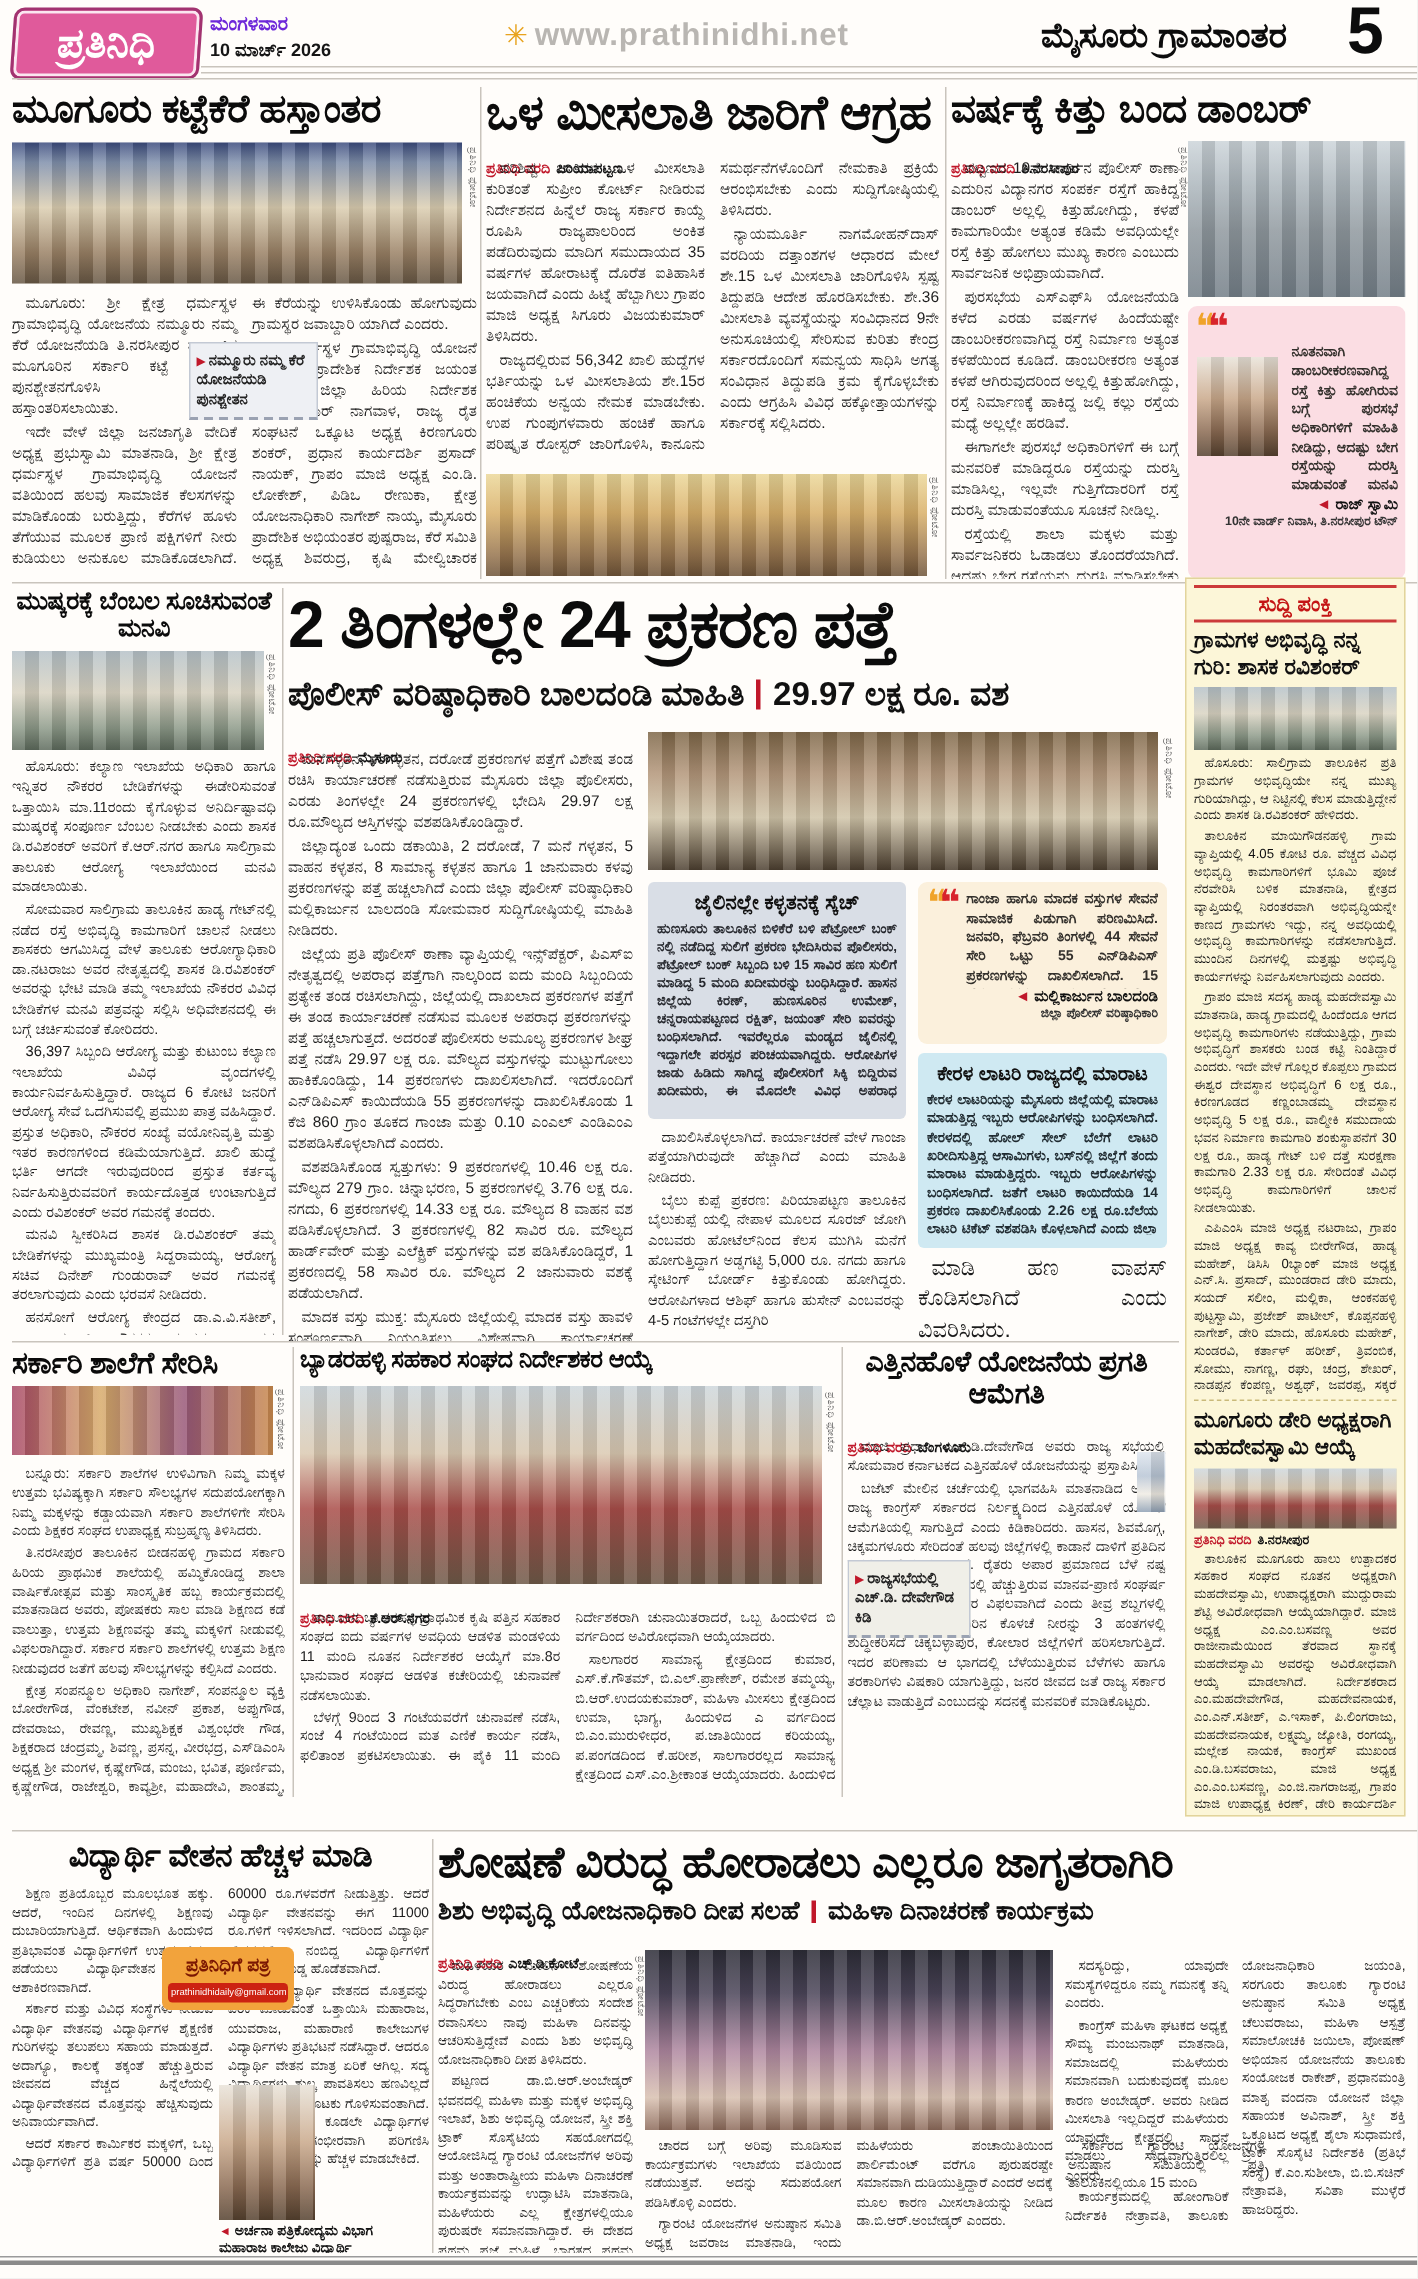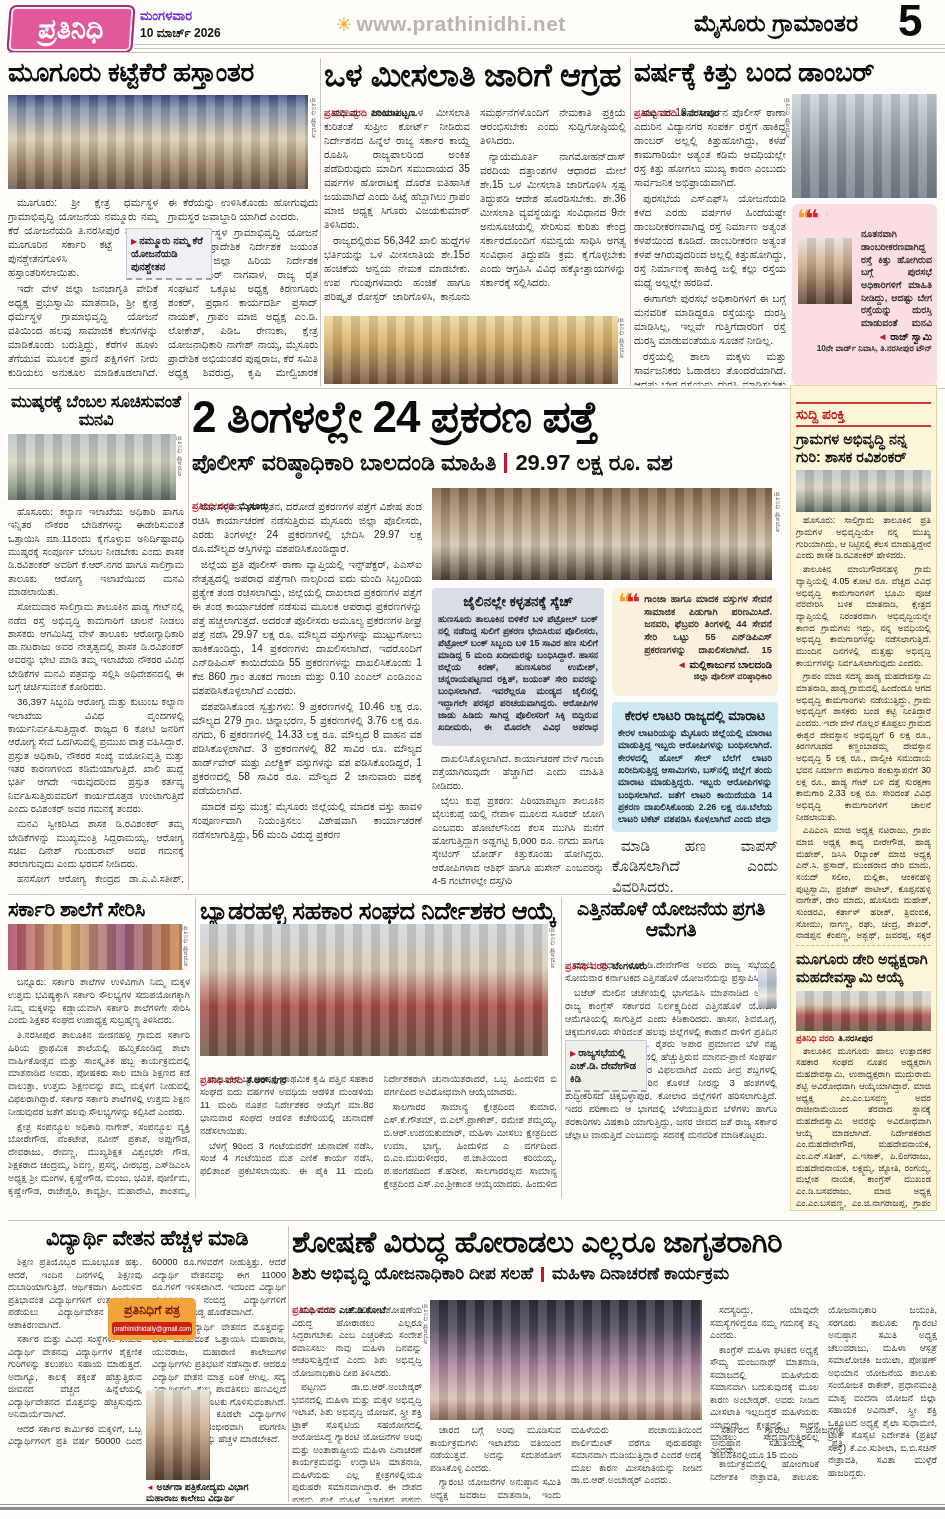--- a/index.html
+++ b/index.html
@@ -54,22 +54,22 @@
   .qrole{font-size:8.3px;font-weight:bold;text-align:right;color:#333;}
   .graybox{background:#d9dee6;border-radius:4px;padding:6px 6px;}
   .graybox .bt{font-size:13.5px;font-weight:800;text-align:center;margin-bottom:3px;}
   .graybox .bx{font-size:9px;line-height:1.34;text-align:justify;font-weight:bold;color:#26282e;}
   .bluebox{background:#cfe9f2;border-radius:4px;padding:6px 6px;}
   .bluebox .bt{font-size:13px;font-weight:800;text-align:center;margin-bottom:3px;}
   .bluebox .bx{font-size:9.2px;line-height:1.34;text-align:justify;font-weight:bold;color:#1f2a30;}
   
   .newscol{left:790px;top:385px;width:147px;height:826px;background:#fcf6d8;border:1px solid #e2d49c;
            padding:4px 5px;box-sizing:border-box;overflow:hidden;}
-  .nc-title{color:#c41414;font-size:14px;font-weight:800;
-            border-top:2px solid #cc3a3a;border-bottom:2px solid #cc3a3a;padding:2px 0;margin-bottom:4px;margin-top:12px;}
+  .nc-title{color:#c41414;font-size:14px;font-weight:800;text-align:center;
+            border-top:2px solid #cc3a3a;border-bottom:2px solid #cc3a3a;padding:2px 0;margin-bottom:4px;}
   .nc-h{font-size:14.5px;font-weight:800;line-height:1.22;margin:2px 0 4px;}
   .nc-body{font-size:8.8px;line-height:1.33;text-align:justify;}
   .nc-body p{margin:0 0 2px;text-indent:7px;}
   
   .letterbox{position:absolute;background:#f2a33c;border-radius:5px;padding:5px 4px;text-align:center;}
   .letterbox .lt{color:#7a1602;font-size:12.5px;font-weight:800;line-height:1.2;}
   .letterbox .em{background:#cc2212;color:#fff;font-size:6.3px;border-radius:3px;padding:3px 2px;margin-top:4px;}
   .subhead{display:flex;align-items:center;font-weight:800;}
   .subhead .sep{width:3px;height:20px;background:#c0182a;margin:0 8px;}
   .bottom-rule{position:absolute;left:0;top:1504px;width:945px;height:6px;
@@ -157,20 +157,21 @@
   <div class="art" style="left:192px;top:392px;width:594px;height:502px">
     <div class="hl" style="font-size:44px;letter-spacing:-1px">2 ತಿಂಗಳಲ್ಲೇ 24 ಪ್ರಕರಣ ಪತ್ತೆ</div>
     <div class="subhead" style="position:absolute;left:0;top:58px;font-size:22px">
       <span>ಪೊಲೀಸ್ ವರಿಷ್ಠಾಧಿಕಾರಿ ಬಾಲದಂಡಿ ಮಾಹಿತಿ</span>
       <span class="sep"></span>
       <span>29.97 ಲಕ್ಷ ರೂ. ವಶ</span>
     </div>
     <div class="byline" style="position:absolute;left:0;top:94px"><span class="rl">ಪ್ರತಿನಿಧಿ ವರದಿ</span><span>ಮೈಸೂರು</span></div>
     <div class="body" style="position:absolute;left:0;top:108px;width:230px;height:394px">
         <p>ಮನೆಗಳ್ಳತನ, ಸರಗಳ್ಳತನ, ದರೋಡೆ ಪ್ರಕರಣಗಳ ಪತ್ತೆಗೆ ವಿಶೇಷ ತಂಡ ರಚಿಸಿ ಕಾರ್ಯಾಚರಣೆ ನಡೆಸುತ್ತಿರುವ ಮೈಸೂರು ಜಿಲ್ಲಾ ಪೊಲೀಸರು, ಎರಡು ತಿಂಗಳಲ್ಲೇ 24 ಪ್ರಕರಣಗಳಲ್ಲಿ ಭೇದಿಸಿ 29.97 ಲಕ್ಷ ರೂ.ಮೌಲ್ಯದ ಆಸ್ತಿಗಳನ್ನು ವಶಪಡಿಸಿಕೊಂಡಿದ್ದಾರೆ.</p>
+        <p>ಜಿಲ್ಲಾದ್ಯಂತ ಒಂದು ಡಕಾಯಿತಿ, 2 ದರೋಡೆ, 7 ಮನೆ ಗಳ್ಳತನ, 5 ವಾಹನ ಕಳ್ಳತನ, 8 ಸಾಮಾನ್ಯ ಕಳ್ಳತನ ಹಾಗೂ 1 ಜಾನುವಾರು ಕಳವು ಪ್ರಕರಣಗಳನ್ನು ಪತ್ತೆ ಹಚ್ಚಲಾಗಿದೆ ಎಂದು ಜಿಲ್ಲಾ ಪೊಲೀಸ್ ವರಿಷ್ಠಾಧಿಕಾರಿ ಮಲ್ಲಿಕಾರ್ಜುನ ಬಾಲದಂಡಿ ಸೋಮವಾರ ಸುದ್ದಿಗೋಷ್ಠಿಯಲ್ಲಿ ಮಾಹಿತಿ ನೀಡಿದರು.</p>
         <p>ಜಿಲ್ಲೆಯ ಪ್ರತಿ ಪೊಲೀಸ್ ಠಾಣಾ ವ್ಯಾಪ್ತಿಯಲ್ಲಿ ಇನ್ಸ್‌ಪೆಕ್ಟರ್, ಪಿಎಸ್ಐ ನೇತೃತ್ವದಲ್ಲಿ ಅಪರಾಧ ಪತ್ತೆಗಾಗಿ ನಾಲ್ಕರಿಂದ ಐದು ಮಂದಿ ಸಿಬ್ಬಂದಿಯ ಪ್ರತ್ಯೇಕ ತಂಡ ರಚಿಸಲಾಗಿದ್ದು, ಜಿಲ್ಲೆಯಲ್ಲಿ ದಾಖಲಾದ ಪ್ರಕರಣಗಳ ಪತ್ತೆಗೆ ಈ ತಂಡ ಕಾರ್ಯಾಚರಣೆ ನಡೆಸುವ ಮೂಲಕ ಅಪರಾಧ ಪ್ರಕರಣಗಳನ್ನು ಪತ್ತೆ ಹಚ್ಚಲಾಗುತ್ತದೆ. ಅದರಂತೆ ಪೊಲೀಸರು ಅಮೂಲ್ಯ ಪ್ರಕರಣಗಳ ಶೀಘ್ರ ಪತ್ತೆ ನಡೆಸಿ 29.97 ಲಕ್ಷ ರೂ. ಮೌಲ್ಯದ ವಸ್ತುಗಳನ್ನು ಮುಟ್ಟುಗೋಲು ಹಾಕಿಕೊಂಡಿದ್ದು, 14 ಪ್ರಕರಣಗಳು ದಾಖಲಿಸಲಾಗಿದೆ. ಇದರೊಂದಿಗೆ ಎನ್‌ಡಿಪಿಎಸ್ ಕಾಯಿದೆಯಡಿ 55 ಪ್ರಕರಣಗಳನ್ನು ದಾಖಲಿಸಿಕೊಂಡು 1 ಕೆಜಿ 860 ಗ್ರಾಂ ತೂಕದ ಗಾಂಜಾ ಮತ್ತು 0.10 ಎಂಎಲ್ ಎಂಡಿಎಂಎ ವಶಪಡಿಸಿಕೊಳ್ಳಲಾಗಿದೆ ಎಂದರು.</p>
         <p>ವಶಪಡಿಸಿಕೊಂಡ ಸ್ವತ್ತುಗಳು: 9 ಪ್ರಕರಣಗಳಲ್ಲಿ 10.46 ಲಕ್ಷ ರೂ. ಮೌಲ್ಯದ 279 ಗ್ರಾಂ. ಚಿನ್ನಾಭರಣ, 5 ಪ್ರಕರಣಗಳಲ್ಲಿ 3.76 ಲಕ್ಷ ರೂ. ನಗದು, 6 ಪ್ರಕರಣಗಳಲ್ಲಿ 14.33 ಲಕ್ಷ ರೂ. ಮೌಲ್ಯದ 8 ವಾಹನ ವಶ ಪಡಿಸಿಕೊಳ್ಳಲಾಗಿದೆ. 3 ಪ್ರಕರಣಗಳಲ್ಲಿ 82 ಸಾವಿರ ರೂ. ಮೌಲ್ಯದ ಹಾರ್ಡ್‌ವೇರ್ ಮತ್ತು ಎಲೆಕ್ಟ್ರಿಕ್ ವಸ್ತುಗಳನ್ನು ವಶ ಪಡಿಸಿಕೊಂಡಿದ್ದರೆ, 1 ಪ್ರಕರಣದಲ್ಲಿ 58 ಸಾವಿರ ರೂ. ಮೌಲ್ಯದ 2 ಜಾನುವಾರು ವಶಕ್ಕೆ ಪಡೆಯಲಾಗಿದೆ.</p>
         <p>ಮಾದಕ ವಸ್ತು ಮುಕ್ತ: ಮೈಸೂರು ಜಿಲ್ಲೆಯಲ್ಲಿ ಮಾದಕ ವಸ್ತು ಹಾವಳಿ ಸಂಪೂರ್ಣವಾಗಿ ನಿಯಂತ್ರಿಸಲು ವಿಶೇಷವಾಗಿ ಕಾರ್ಯಾಚರಣೆ ನಡೆಸಲಾಗುತ್ತಿದ್ದು, 56 ಮಂದಿ ವಿರುದ್ಧ ಪ್ರಕರಣ</p>
       </div>
     <div class="photo ph-police" style="position:absolute;left:240px;top:96px;width:340px;height:92px"></div>
     <div class="credit" style="left:582px;top:100px">ಪ್ರತಿನಿಧಿ ಫೋಟೋ</div>
     <div class="graybox" style="position:absolute;left:240px;top:196px;width:172px;height:158px;box-sizing:border-box">
       <div class="bt">ಜೈಲಿನಲ್ಲೇ ಕಳ್ಳತನಕ್ಕೆ ಸ್ಕೆಚ್</div>
       <div class="bx" style="height:122px;overflow:hidden">ಹುಣಸೂರು ತಾಲೂಕಿನ ಬಿಳಿಕೆರೆ ಬಳಿ ಪೆಟ್ರೋಲ್ ಬಂಕ್ ನಲ್ಲಿ ನಡೆದಿದ್ದ ಸುಲಿಗೆ ಪ್ರಕರಣ ಭೇದಿಸಿರುವ ಪೊಲೀಸರು, ಪೆಟ್ರೋಲ್ ಬಂಕ್ ಸಿಬ್ಬಂದಿ ಬಳಿ 15 ಸಾವಿರ ಹಣ ಸುಲಿಗೆ ಮಾಡಿದ್ದ 5 ಮಂದಿ ಖದೀಮರನ್ನು ಬಂಧಿಸಿದ್ದಾರೆ. ಹಾಸನ ಜಿಲ್ಲೆಯ ಕಿರಣ್, ಹುಣಸೂರಿನ ಉಮೇಶ್, ಚನ್ನರಾಯಪಟ್ಟಣದ ರಕ್ಷಿತ್, ಜಯಂತ್ ಸೇರಿ ಐವರನ್ನು ಬಂಧಿಸಲಾಗಿದೆ. ಇವರೆಲ್ಲರೂ ಮಂಡ್ಯದ ಜೈಲಿನಲ್ಲಿ ಇದ್ದಾಗಲೇ ಪರಸ್ಪರ ಪರಿಚಯವಾಗಿದ್ದರು. ಆರೋಪಿಗಳ ಜಾಡು ಹಿಡಿದು ಸಾಗಿದ್ದ ಪೊಲೀಸರಿಗೆ ಸಿಕ್ಕಿ ಬಿದ್ದಿರುವ ಖದೀಮರು, ಈ ಮೊದಲೇ ವಿವಿಧ ಅಪರಾಧ ಪ್ರಕರಣಗಳಲ್ಲಿ ಭಾಗಿಯಾಗಿ ಜೈಲು ಶಿಕ್ಷೆಗೆ ಒಳಗಾಗಿದ್ದ ಆರೋಪಿಗಳು ಎಂದು ತಿಳಿದುಬಂದಿದೆ. ಆರೋಪಿಗಳು ಜೈಲಿನಲ್ಲಿ ದುಡಿಕೊಂಡೇ ಕಳ್ಳತನಕ್ಕೆ ಸ್ಕೆಚ್ ಹಾಕಿ, ಹೊರಬಂದ ನಂತರ ಕಳ್ಳತನ ಮಾಡಿದ್ದರು ಎಂಬುದು ತನಿಖೆಯ ವೇಳೆ ಬೆಳಕಿಗೆ ಬಂದಿದೆ ಎಂದು ಎಸ್ಪಿ ತಿಳಿಸಿದರು.</div>
     </div>
@@ -222,21 +223,21 @@
     <div class="credit" style="right:0;top:28px">ಪ್ರತಿನಿಧಿ ಫೋಟೋ</div>
     <div class="body" style="position:absolute;left:0;top:78px;width:182px;height:220px;font-size:9.4px">
         <p>ಬನ್ನೂರು: ಸರ್ಕಾರಿ ಶಾಲೆಗಳ ಉಳಿವಿಗಾಗಿ ನಿಮ್ಮ ಮಕ್ಕಳ ಉತ್ತಮ ಭವಿಷ್ಯಕ್ಕಾಗಿ ಸರ್ಕಾರಿ ಸೌಲಭ್ಯಗಳ ಸದುಪಯೋಗಕ್ಕಾಗಿ ನಿಮ್ಮ ಮಕ್ಕಳನ್ನು ಕಡ್ಡಾಯವಾಗಿ ಸರ್ಕಾರಿ ಶಾಲೆಗಳಿಗೇ ಸೇರಿಸಿ ಎಂದು ಶಿಕ್ಷಕರ ಸಂಘದ ಉಪಾಧ್ಯಕ್ಷ ಸುಬ್ರಹ್ಮಣ್ಯ ತಿಳಿಸಿದರು.</p>
         <p>ತಿ.ನರಸೀಪುರ ತಾಲೂಕಿನ ಬೀಡನಹಳ್ಳಿ ಗ್ರಾಮದ ಸರ್ಕಾರಿ ಹಿರಿಯ ಪ್ರಾಥಮಿಕ ಶಾಲೆಯಲ್ಲಿ ಹಮ್ಮಿಕೊಂಡಿದ್ದ ಶಾಲಾ ವಾರ್ಷಿಕೋತ್ಸವ ಮತ್ತು ಸಾಂಸ್ಕೃತಿಕ ಹಬ್ಬ ಕಾರ್ಯಕ್ರಮದಲ್ಲಿ ಮಾತನಾಡಿದ ಅವರು, ಪೋಷಕರು ಸಾಲ ಮಾಡಿ ಶಿಕ್ಷಣದ ಕಡೆ ವಾಲುತ್ತಾ, ಉತ್ತಮ ಶಿಕ್ಷಣವನ್ನು ತಮ್ಮ ಮಕ್ಕಳಿಗೆ ನೀಡುವಲ್ಲಿ ವಿಫಲರಾಗಿದ್ದಾರೆ. ಸರ್ಕಾರ ಸರ್ಕಾರಿ ಶಾಲೆಗಳಲ್ಲಿ ಉತ್ತಮ ಶಿಕ್ಷಣ ನೀಡುವುದರ ಜತೆಗೆ ಹಲವು ಸೌಲಭ್ಯಗಳನ್ನು ಕಲ್ಪಿಸಿದೆ ಎಂದರು.</p>
         <p>ಕ್ಷೇತ್ರ ಸಂಪನ್ಮೂಲ ಅಧಿಕಾರಿ ನಾಗೇಶ್, ಸಂಪನ್ಮೂಲ ವ್ಯಕ್ತಿ ಬೋರೇಗೌಡ, ವೆಂಕಟೇಶ, ನವೀನ್ ಪ್ರಕಾಶ, ಅಪ್ಪುಗೌಡ, ದೇವರಾಜು, ರೇವಣ್ಣ, ಮುಖ್ಯಶಿಕ್ಷಕ ವಿಶ್ವಂಭರೇ ಗೌಡ, ಶಿಕ್ಷಕರಾದ ಚಂದ್ರಮ್ಮ, ಶಿವಣ್ಣ, ಪ್ರಸನ್ನ, ವೀರಭದ್ರ, ಎಸ್‌ಡಿಎಂಸಿ ಅಧ್ಯಕ್ಷ ಶ್ರೀ ಮಂಗಳ, ಕೃಷ್ಣೇಗೌಡ, ಮಂಜು, ಭವಿತ, ಪೂರ್ಣಿಮ, ಕೃಷ್ಣೇಗೌಡ, ರಾಜೇಶ್ವರಿ, ಕಾವ್ಯಶ್ರೀ, ಮಹಾದೇವಿ, ಶಾಂತಮ್ಮ, ಮಹಾಲಕ್ಷ್ಮಿ ಹಾಜರಿದ್ದರು.</p>
       </div>
   </div>
   <div class="rule-v" style="left:195px;top:898px;height:300px"></div>
 
   <div class="art" style="left:200px;top:898px;width:357px;height:300px">
-    <div class="hl" style="font-size:24px">ಬ್ಯಾಡರಹಳ್ಳಿ ಸಹಕಾರ ಸಂಘದ ನಿರ್ದೇಶಕರ ಆಯ್ಕೆ</div>
+    <div class="hl" style="font-size:16px">ಬ್ಯಾಡರಹಳ್ಳಿ ಸಹಕಾರ ಸಂಘದ ನಿರ್ದೇಶಕರ ಆಯ್ಕೆ</div>
     <div class="photo ph-garland" style="position:absolute;left:0;top:26px;width:348px;height:132px"></div>
     <div class="credit" style="right:0;top:30px">ಪ್ರತಿನಿಧಿ ಫೋಟೋ</div>
     <div class="byline" style="position:absolute;left:0;top:162px"><span class="rl">ಪ್ರತಿನಿಧಿ ವರದಿ</span><span>ಕೆ.ಆರ್.ನಗರ</span></div>
     <div class="body cols2" style="position:absolute;left:0;top:175px;width:357px;height:122px;font-size:9.5px">
         <p>ತಾಲೂಕಿನ ಬ್ಯಾಡರಹಳ್ಳಿ ಪ್ರಾಥಮಿಕ ಕೃಷಿ ಪತ್ತಿನ ಸಹಕಾರ ಸಂಘದ ಐದು ವರ್ಷಗಳ ಅವಧಿಯ ಆಡಳಿತ ಮಂಡಳಿಯ 11 ಮಂದಿ ನೂತನ ನಿರ್ದೇಶಕರ ಆಯ್ಕೆಗೆ ಮಾ.8ರ ಭಾನುವಾರ ಸಂಘದ ಆಡಳಿತ ಕಚೇರಿಯಲ್ಲಿ ಚುನಾವಣೆ ನಡೆಸಲಾಯಿತು.</p>
         <p>ಬೆಳಗ್ಗೆ 9ರಿಂದ 3 ಗಂಟೆಯವರೆಗೆ ಚುನಾವಣೆ ನಡೆಸಿ, ಸಂಜೆ 4 ಗಂಟೆಯಿಂದ ಮತ ಎಣಿಕೆ ಕಾರ್ಯ ನಡೆಸಿ, ಫಲಿತಾಂಶ ಪ್ರಕಟಿಸಲಾಯಿತು. ಈ ಪೈಕಿ 11 ಮಂದಿ ನಿರ್ದೇಶಕರಾಗಿ ಚುನಾಯಿತರಾದರೆ, ಒಬ್ಬ ಹಿಂದುಳಿದ ಬಿ ವರ್ಗದಿಂದ ಅವಿರೋಧವಾಗಿ ಆಯ್ಕೆಯಾದರು.</p>
         <p>ಸಾಲಗಾರರ ಸಾಮಾನ್ಯ ಕ್ಷೇತ್ರದಿಂದ ಕುಮಾರ, ಎಸ್.ಕೆ.ಗೌತಮ್, ಬಿ.ಎಲ್.ಪ್ರಾಣೇಶ್, ರಮೇಶ ತಮ್ಮಯ್ಯ, ಬಿ.ಆರ್.ಉದಯಕುಮಾರ್, ಮಹಿಳಾ ಮೀಸಲು ಕ್ಷೇತ್ರದಿಂದ ಉಮಾ, ಭಾಗ್ಯ, ಹಿಂದುಳಿದ ಎ ವರ್ಗದಿಂದ ಬಿ.ಎಂ.ಮುರುಳೀಧರ, ಪ.ಜಾತಿಯಿಂದ ಕರಿಯಯ್ಯ, ಪ.ಪಂಗಡದಿಂದ ಕೆ.ಹರೀಶ, ಸಾಲಗಾರರಲ್ಲದ ಸಾಮಾನ್ಯ ಕ್ಷೇತ್ರದಿಂದ ಎಸ್.ಎಂ.ಶ್ರೀಕಾಂತ ಆಯ್ಕೆಯಾದರು. ಹಿಂದುಳಿದ ಬಿ ವರ್ಗದಿಂದ ರಮೇಶ ಲಿಂಗೇಗೌಡ ಅವಿರೋಧವಾಗಿ ಆಯ್ಕೆಯಾಗಿದ್ದರು. ಕೆ.ಎಲ್.ಸವಿತಾ ಚುನಾವಣಾಧಿಕಾರಿಯಾಗಿ ಕಾರ್ಯನಿರ್ವಹಿಸಿದರು. ಸಂಘದ ಮುಖ್ಯ ಕಾರ್ಯನಿರ್ವಹಣಾಧಿಕಾರಿ ಸಚಿನ್ ಹಾಜರಿದ್ದರು.</p>
       </div>
   </div>
   <div class="rule-v" style="left:561px;top:898px;height:300px"></div>

